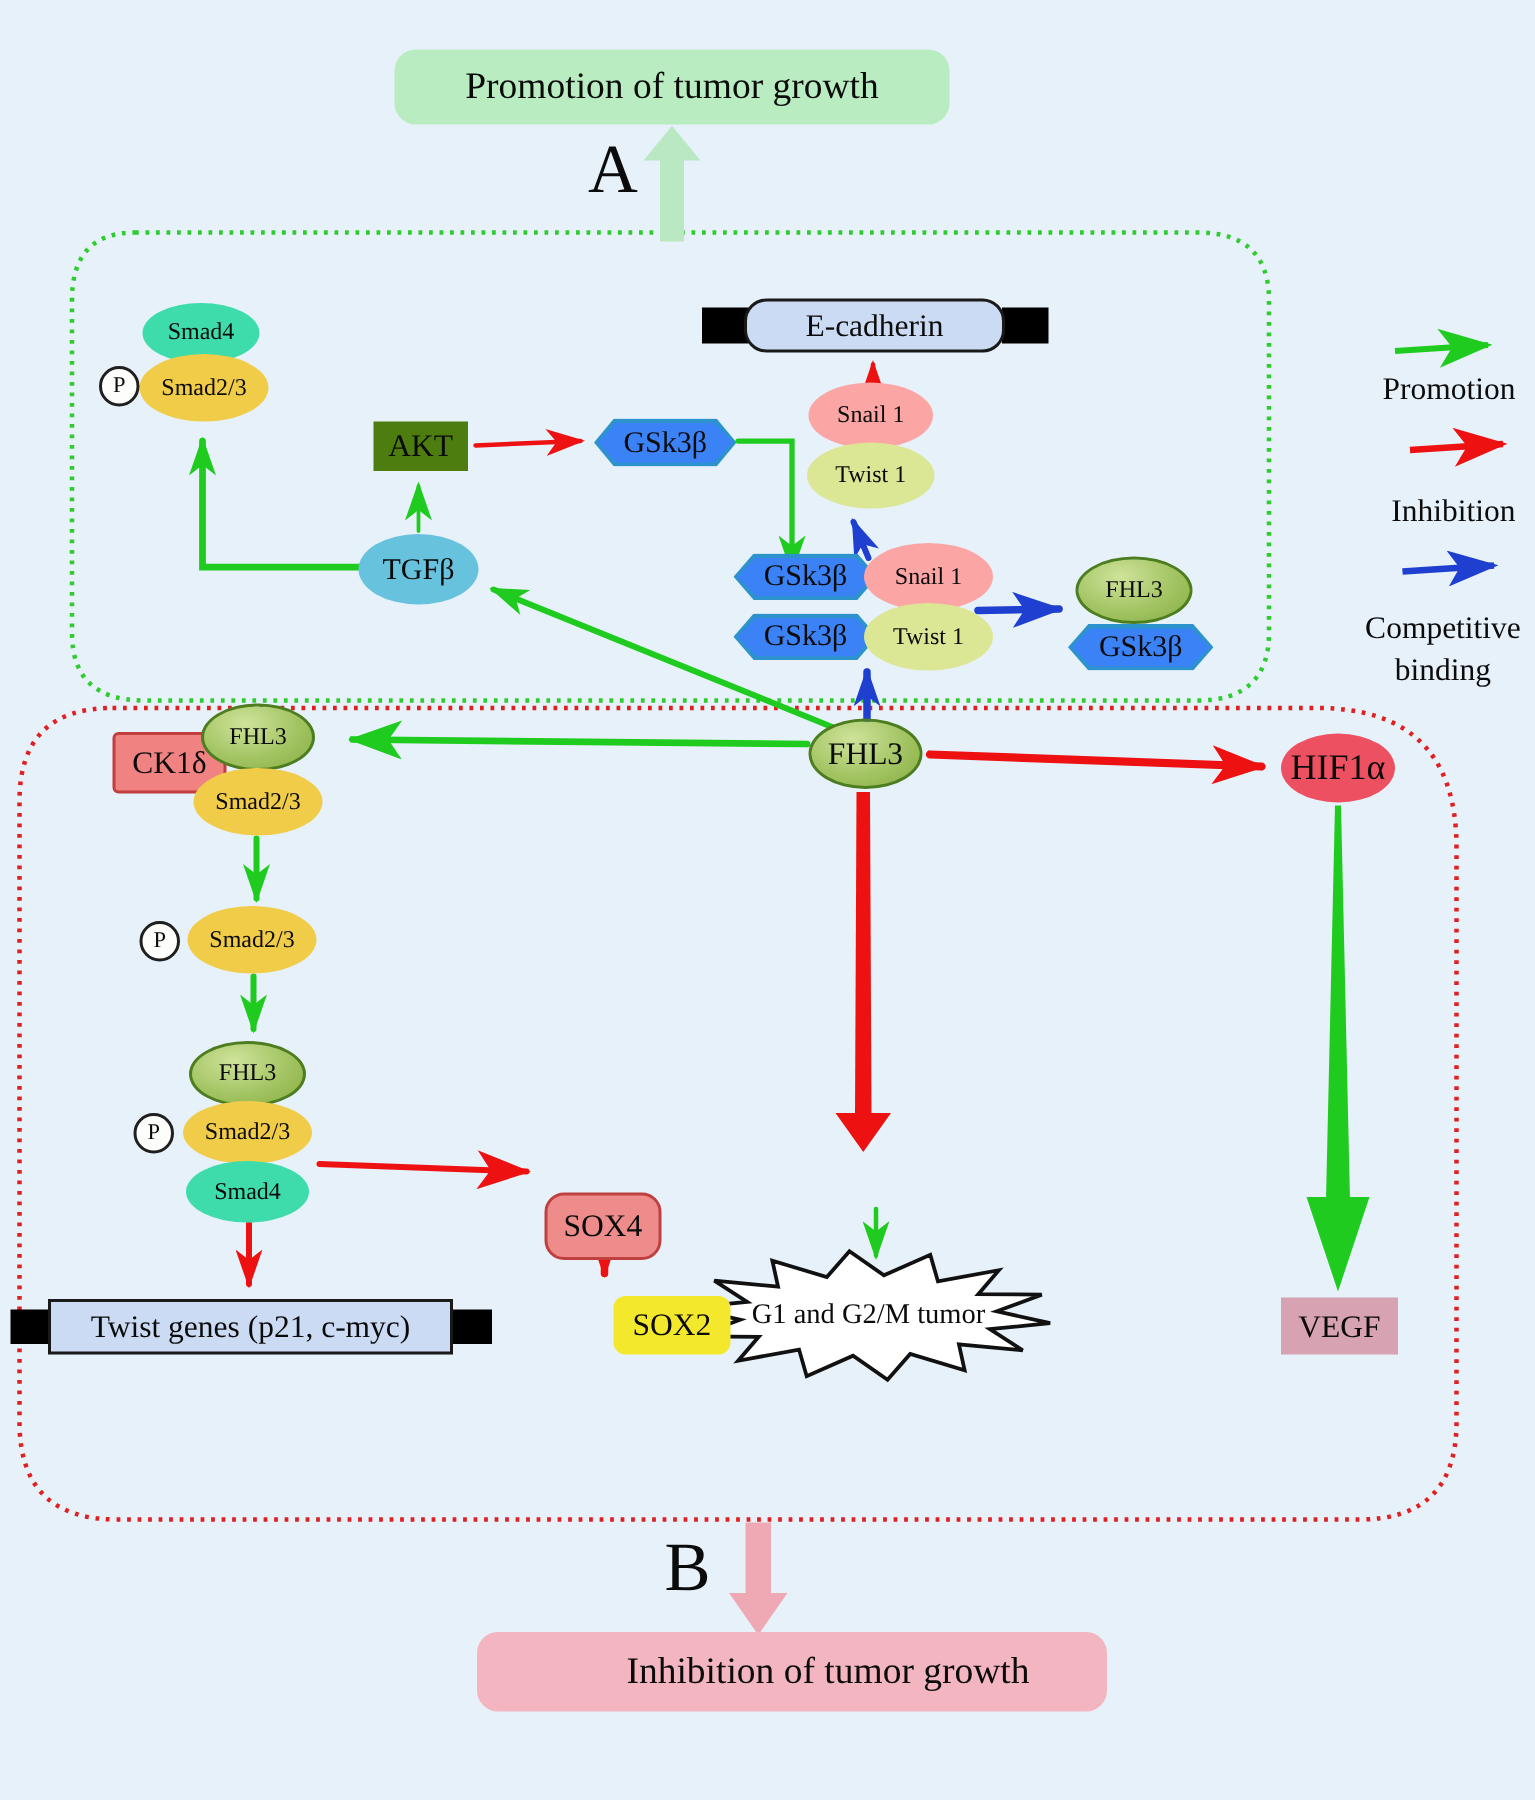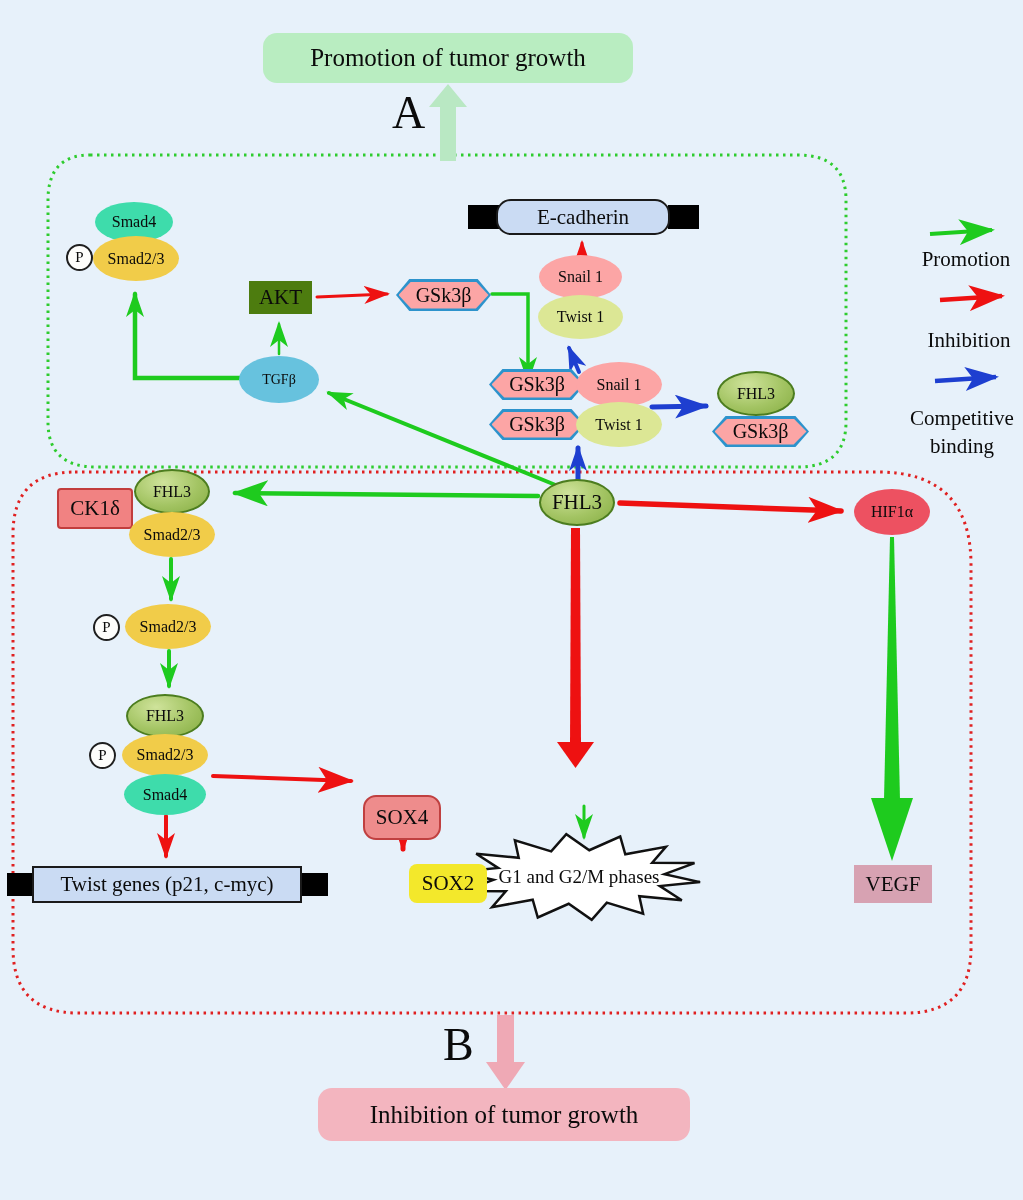--- a/index.html
+++ b/index.html
@@ -22,37 +22,37 @@
   .fhl3{
     background:radial-gradient(ellipse at 38% 28%, #cfe39b 0%, #a3c463 55%, #86ad42 100%);
     border:2px solid #4c7d1f;border-radius:50%;
   }
   .akt{background:#4d7c0f;font-size:21px;}
   .gene{background:#cadbf3;border:2px solid #1a1a1a;font-size:21px;}
   .flank{position:absolute;background:#000;z-index:2;}
   .hex{position:absolute;z-index:2;}
   .hex .hx-outer{position:absolute;inset:0;background:#2d93cc;
     clip-path:polygon(14% 0%,86% 0%,100% 50%,86% 100%,14% 100%,0% 50%);}
-  .hex .hx-inner{position:absolute;inset:2.5px;background:#fca5a5;
+  .hex .hx-inner{position:absolute;inset:2.5px;background:#3b82f6;
     clip-path:polygon(14% 0%,86% 0%,100% 50%,86% 100%,14% 100%,0% 50%);
     display:flex;align-items:center;justify-content:center;font-size:20px;}
   .pcircle{background:#fdfdfb;border:2.5px solid #1f1f1f;border-radius:50%;
     font-size:15px;z-index:3;}
   .redbox{background:#f18282;border:2px solid #c23d3d;border-radius:4px;font-size:21px;}
   .sox4{background:#ee8c8c;border:2px solid #c04040;border-radius:13px;font-size:21px;}
   .sox2{background:#f3e82b;border-radius:8px;font-size:21px;}
   .cyclin{background:#90c6e6;border-radius:17px;font-size:19px;}
-  .hif{background:#ed5161;border-radius:50%;font-size:16px;}
+  .hif{background:#ed5161;border-radius:50%;font-size:24px;}
   .vegf{background:#d7a2b2;font-size:21px;}
   .banner{
     position:absolute;display:flex;align-items:center;justify-content:center;
     border-radius:14px;font-size:25px;z-index:2;
   }
   .banner.top{left:263px;top:33px;width:370px;height:50px;background:#b9edc1;}
-  .banner.bottom{left:318px;top:1088px;width:372px;height:53px;background:#f3b5bf;}
+  .banner.bottom{left:318px;top:1088px;width:372px;height:53px;background:#f3b5bf;padding-left:48px;}
   .seclabel{position:absolute;font-size:46px;z-index:2;}
   .legend-label{position:absolute;font-size:21px;text-align:center;z-index:2;line-height:1.35;}
   .phases-label{
     position:absolute;left:479px;top:866px;width:200px;text-align:center;
     font-size:19px;z-index:2;
   }
 </style>
 </head>
 <body>
 
@@ -148,21 +148,21 @@
     <div class="hx-inner">GSk3β</div>
   </div>
 
   <div class="flank" style="left:468px;top:205px;width:31px;height:24px;"></div>
   <div class="flank" style="left:668px;top:205px;width:31px;height:24px;"></div>
   <div class="node gene" style="left:496px;top:199px;width:174px;height:36px;border-radius:15px;">E-cadherin</div>
 
   <div class="node ellipse pink" style="left:539px;top:255px;width:83px;height:44px;">Snail 1</div>
   <div class="node ellipse lime" style="left:538px;top:295px;width:85px;height:44px;">Twist 1</div>
 
-  <div class="node ellipse blue" style="left:239px;top:356px;width:80px;height:47px;font-size:14px;">TGFβ</div>
+  <div class="node ellipse blue" style="left:239px;top:356px;width:80px;height:47px;font-size:20px;">TGFβ</div>
 
   <div class="hex" style="left:489px;top:369px;width:96px;height:31px;">
     <div class="hx-outer"></div>
     <div class="hx-inner">GSk3β</div>
   </div>
   <div class="node ellipse pink" style="left:576px;top:362px;width:86px;height:45px;">Snail 1</div>
   <div class="hex" style="left:489px;top:409px;width:96px;height:31px;">
     <div class="hx-outer"></div>
     <div class="hx-inner">GSk3β</div>
   </div>
@@ -173,37 +173,37 @@
     <div class="hx-outer"></div>
     <div class="hx-inner">GSk3β</div>
   </div>
 
   <div class="legend-label" style="left:905px;top:245px;width:122px;">Promotion</div>
   <div class="legend-label" style="left:908px;top:326px;width:122px;">Inhibition</div>
   <div class="legend-label" style="left:893px;top:404px;width:138px;">Competitive binding</div>
 
   <div class="node fhl3" style="left:539px;top:479px;width:76px;height:47px;font-size:21px;">FHL3</div>
 
-  <div class="node redbox" style="left:57px;top:488px;width:76px;height:41px;">CK1δ</div>
+  <div class="node redbox" style="left:75px;top:488px;width:76px;height:41px;">CK1δ</div>
   <div class="node fhl3" style="left:134px;top:469px;width:76px;height:45px;">FHL3</div>
   <div class="node ellipse yellow" style="left:129px;top:512px;width:86px;height:45px;">Smad2/3</div>
 
   <div class="node ellipse yellow" style="left:125px;top:604px;width:86px;height:45px;">Smad2/3</div>
   <div class="node pcircle" style="left:93px;top:614px;width:27px;height:27px;">P</div>
 
   <div class="node fhl3" style="left:126px;top:694px;width:78px;height:44px;">FHL3</div>
   <div class="node ellipse yellow" style="left:122px;top:734px;width:86px;height:42px;">Smad2/3</div>
   <div class="node pcircle" style="left:89px;top:742px;width:27px;height:27px;">P</div>
   <div class="node ellipse teal" style="left:124px;top:774px;width:82px;height:41px;">Smad4</div>
 
   <div class="flank" style="left:7px;top:873px;width:29px;height:23px;"></div>
   <div class="flank" style="left:299px;top:873px;width:29px;height:23px;"></div>
   <div class="node gene" style="left:32px;top:866px;width:270px;height:37px;">Twist genes (p21, c-myc)</div>
 
   <div class="node sox4" style="left:363px;top:756px;width:78px;height:45px;margin-top:39px;">SOX4</div>
   <div class="node sox2" style="left:361px;top:864px;width:78px;height:39px;margin-left:48px;">SOX2</div>
 
-  <div class="phases-label">G1 and G2/M phases</div>
+  <div class="phases-label">G1 and G2/M tumor</div>
 
   <div class="node hif" style="left:854px;top:489px;width:76px;height:46px;">HIF1α</div>
   <div class="node vegf" style="left:854px;top:865px;width:78px;height:38px;">VEGF</div>
 
 </div>
 
 </body></html>

